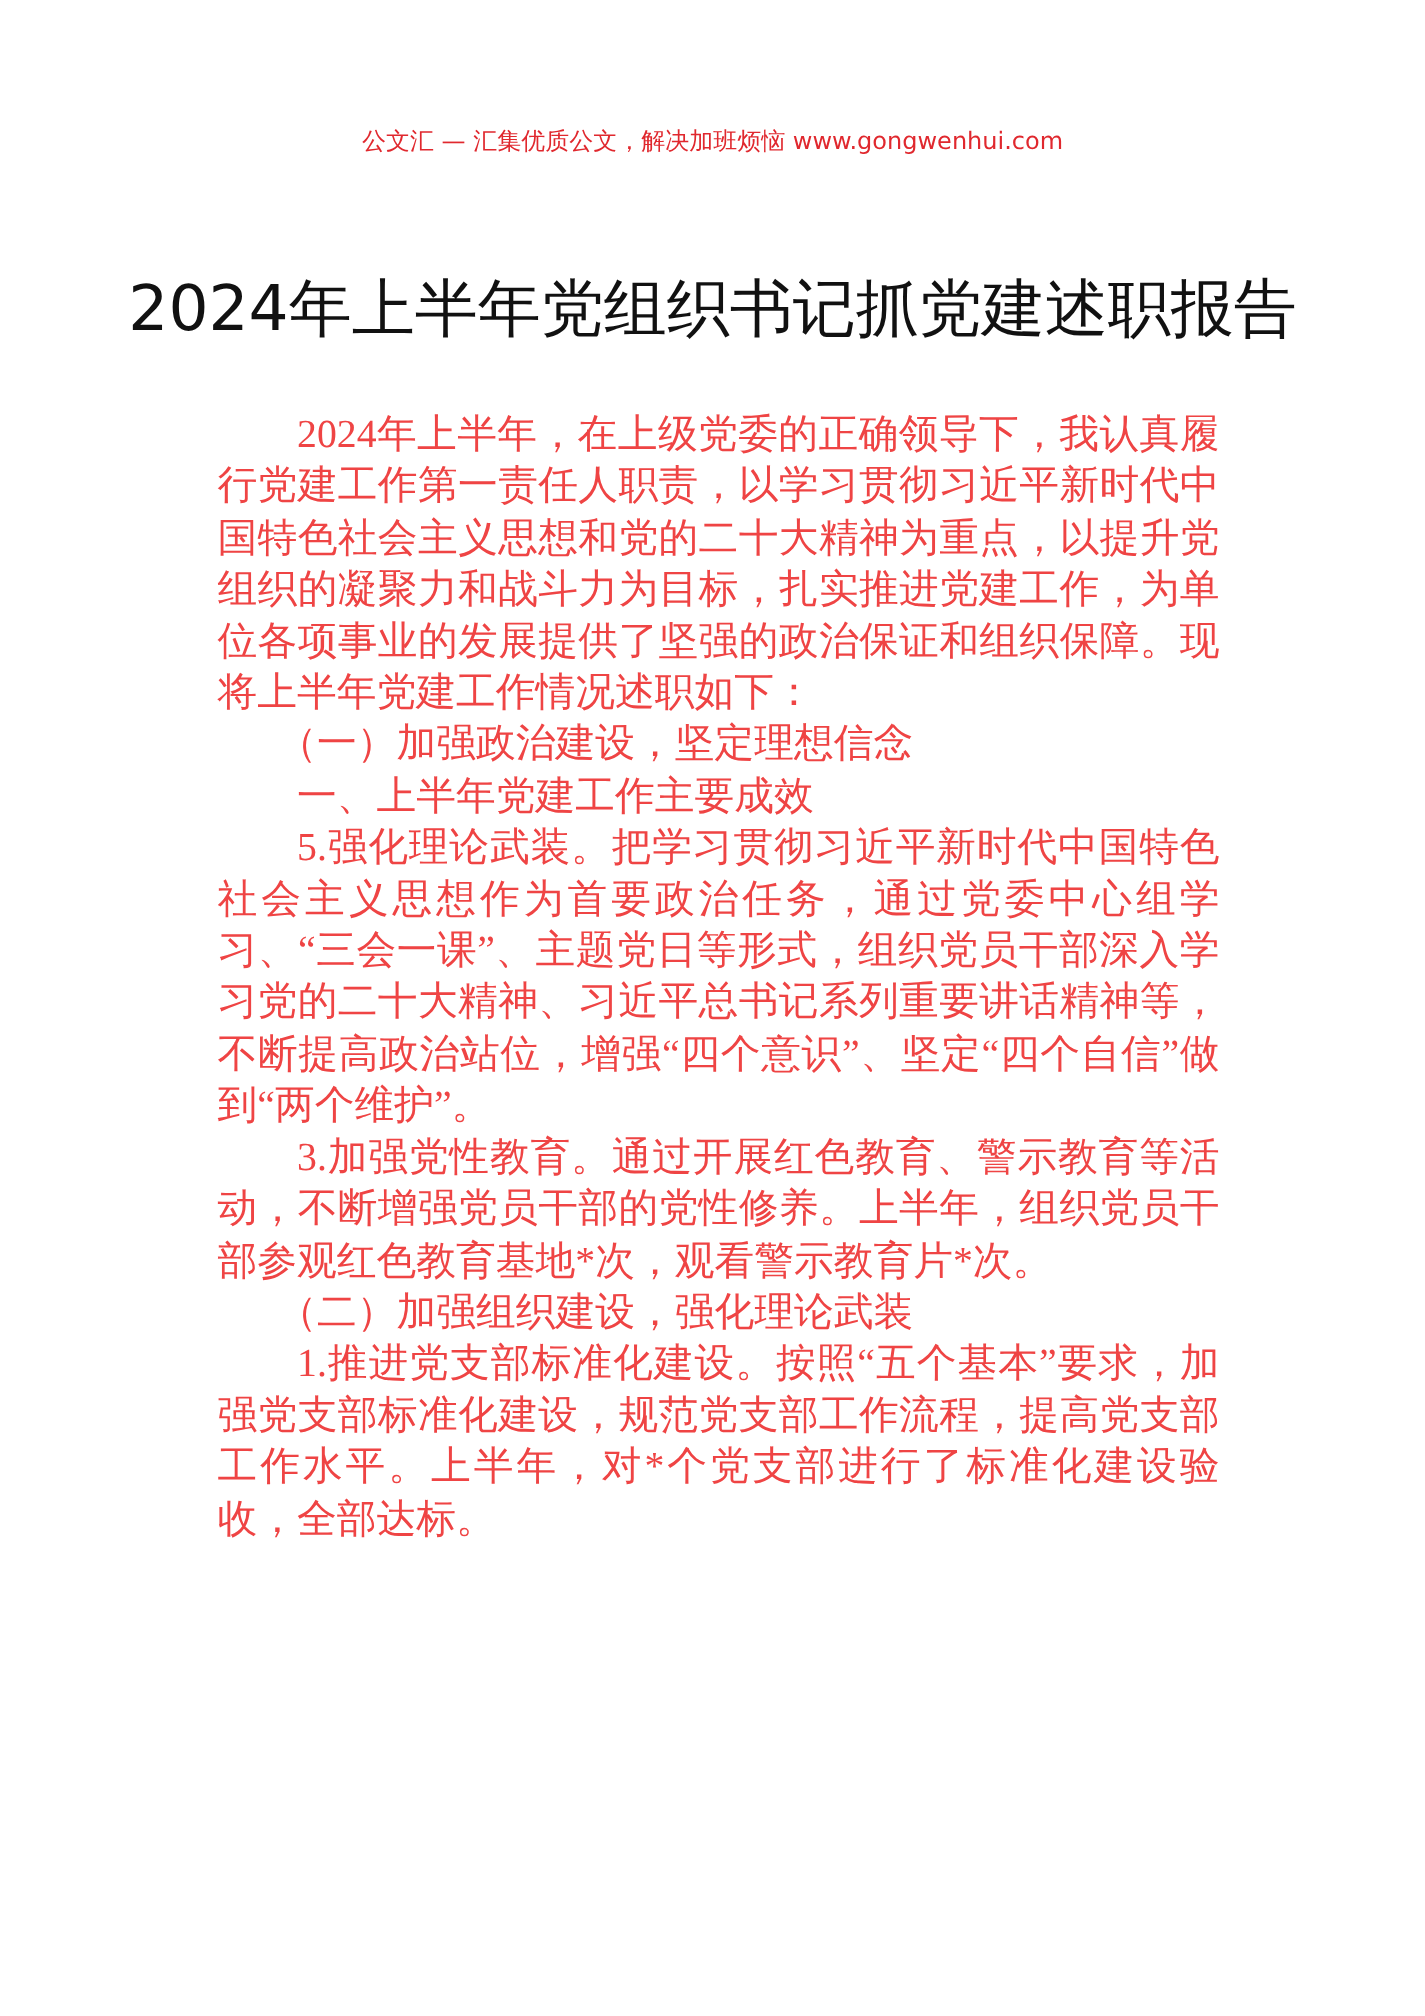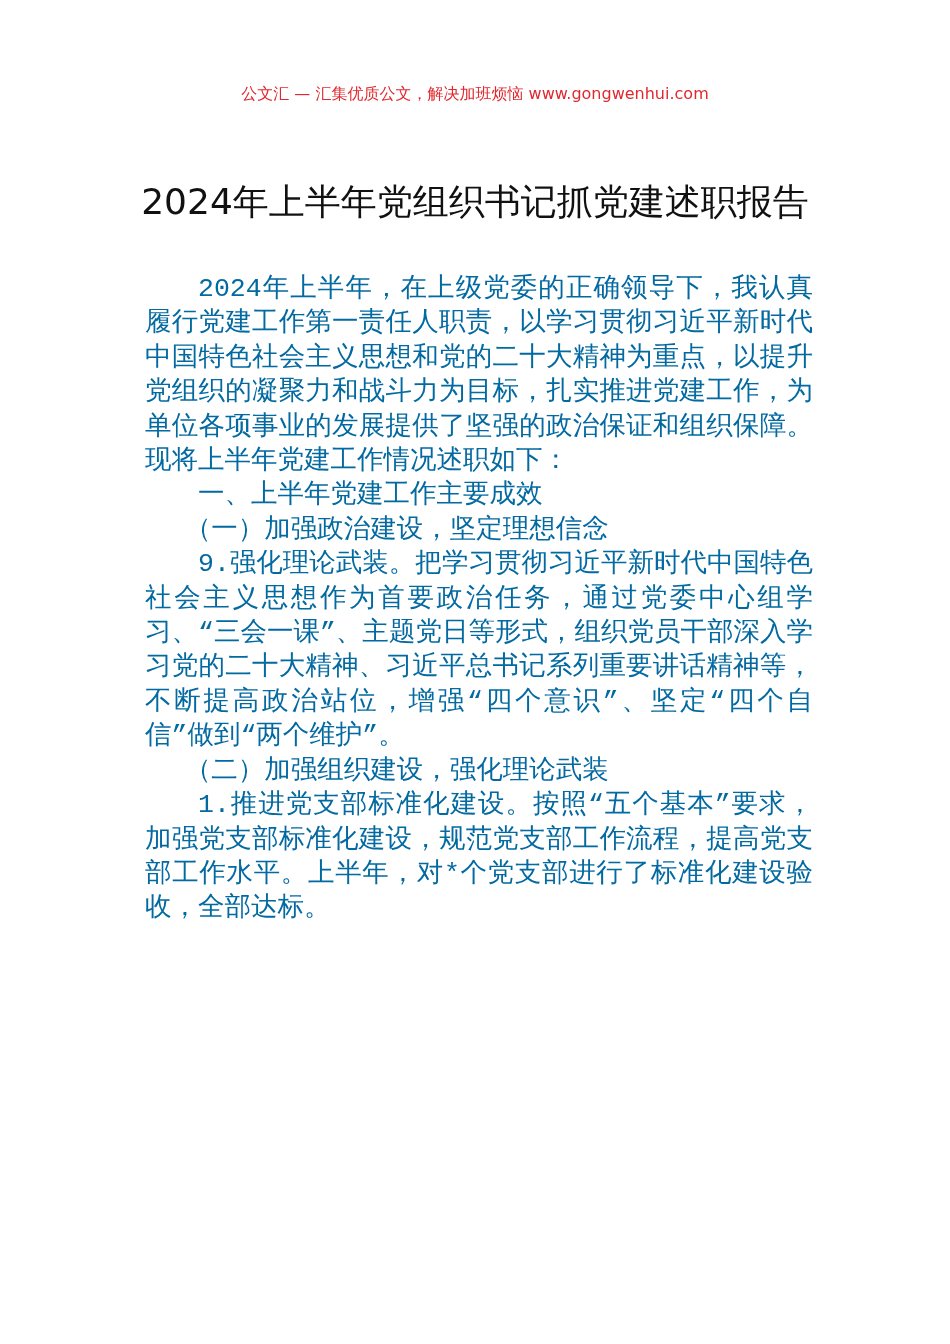--- a/index.html
+++ b/index.html
@@ -5,37 +5,38 @@
     html, body { margin: 0; padding: 0; background: #ffffff; }
     body { width: 950px; height: 1344px; position: relative; overflow: hidden; }
     .page { position: absolute; left: 0; top: 0; width: 950px; height: 1344px; background: #fff; }
     .banner {
       position: absolute; top: 84px; left: 0; width: 950px; text-align: center;
       font-family: "DejaVu Sans", sans-serif; font-size: 16px; color: #e0282e;
       letter-spacing: 0px;
     }
     .title {
       position: absolute; top: 178px; left: 0; width: 950px; text-align: center;
-      font-family: "DejaVu Sans", sans-serif; font-size: 36px; color: #111;
+      font-family: "DejaVu Sans", sans-serif; font-size: 42px; color: #111;
       font-weight: normal; letter-spacing: 0px;
     }
     .body {
       position: absolute; top: 272px; left: 145px; width: 668px;
-      font-family: Liberation Mono, monospace; font-size: 26.5px; color: #0369a1;
+      font-family: Liberation Serif, serif; font-size: 26.5px; color: #ef4444;
       line-height: 34.4px;
     }
     .body p { margin: 0; text-indent: 2em; text-align: justify; word-break: break-all; }
   </style>
 </head>
 <body>
 
 <div class="page">
   <div class="banner">公文汇 — 汇集优质公文，解决加班烦恼 www.gongwenhui.com</div>
   <h1 class="title" style="margin:0;">2024年上半年党组织书记抓党建述职报告</h1>
   <div class="body">
     <p>2024年上半年，在上级党委的正确领导下，我认真履行党建工作第一责任人职责，以学习贯彻习近平新时代中国特色社会主义思想和党的二十大精神为重点，以提升党组织的凝聚力和战斗力为目标，扎实推进党建工作，为单位各项事业的发展提供了坚强的政治保证和组织保障。现将上半年党建工作情况述职如下：</p>
+    <p style="text-indent:1.5em;">（一）加强政治建设，坚定理想信念</p>
     <p>一、上半年党建工作主要成效</p>
-    <p style="text-indent:1.5em;">（一）加强政治建设，坚定理想信念</p>
-    <p>9.强化理论武装。把学习贯彻习近平新时代中国特色社会主义思想作为首要政治任务，通过党委中心组学习、“三会一课”、主题党日等形式，组织党员干部深入学习党的二十大精神、习近平总书记系列重要讲话精神等，不断提高政治站位，增强“四个意识”、坚定“四个自信”做到“两个维护”。</p>
+    <p>5.强化理论武装。把学习贯彻习近平新时代中国特色社会主义思想作为首要政治任务，通过党委中心组学习、“三会一课”、主题党日等形式，组织党员干部深入学习党的二十大精神、习近平总书记系列重要讲话精神等，不断提高政治站位，增强“四个意识”、坚定“四个自信”做到“两个维护”。</p>
+    <p>3.加强党性教育。通过开展红色教育、警示教育等活动，不断增强党员干部的党性修养。上半年，组织党员干部参观红色教育基地*次，观看警示教育片*次。</p>
     <p style="text-indent:1.5em;">（二）加强组织建设，强化理论武装</p>
     <p>1.推进党支部标准化建设。按照“五个基本”要求，加强党支部标准化建设，规范党支部工作流程，提高党支部工作水平。上半年，对*个党支部进行了标准化建设验收，全部达标。</p>
   </div>
 </div>
 
 </body></html>

